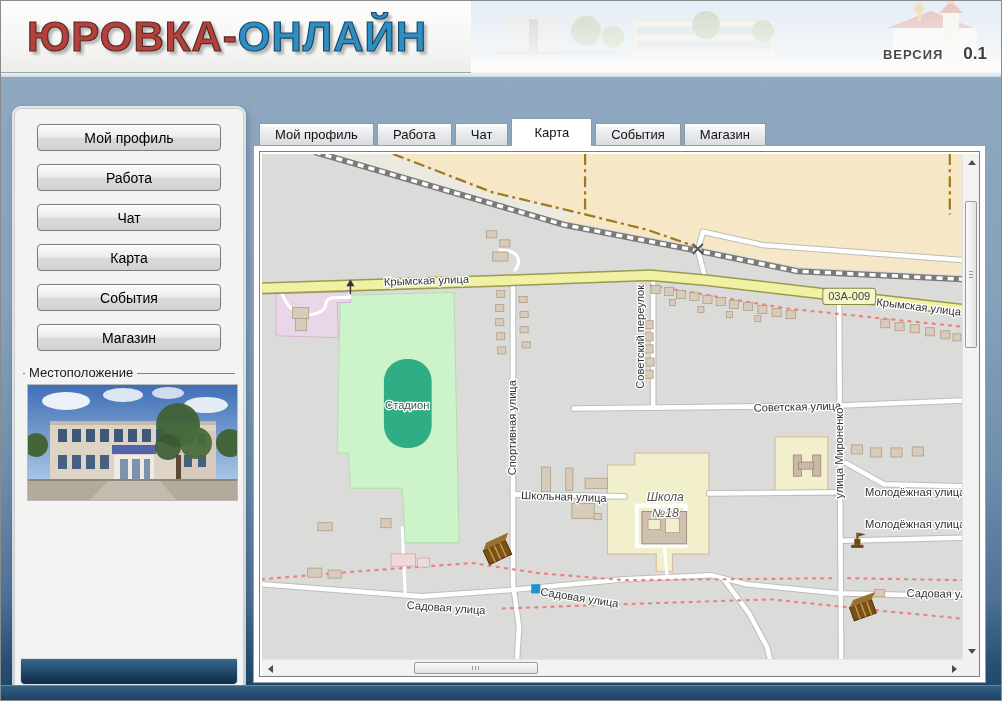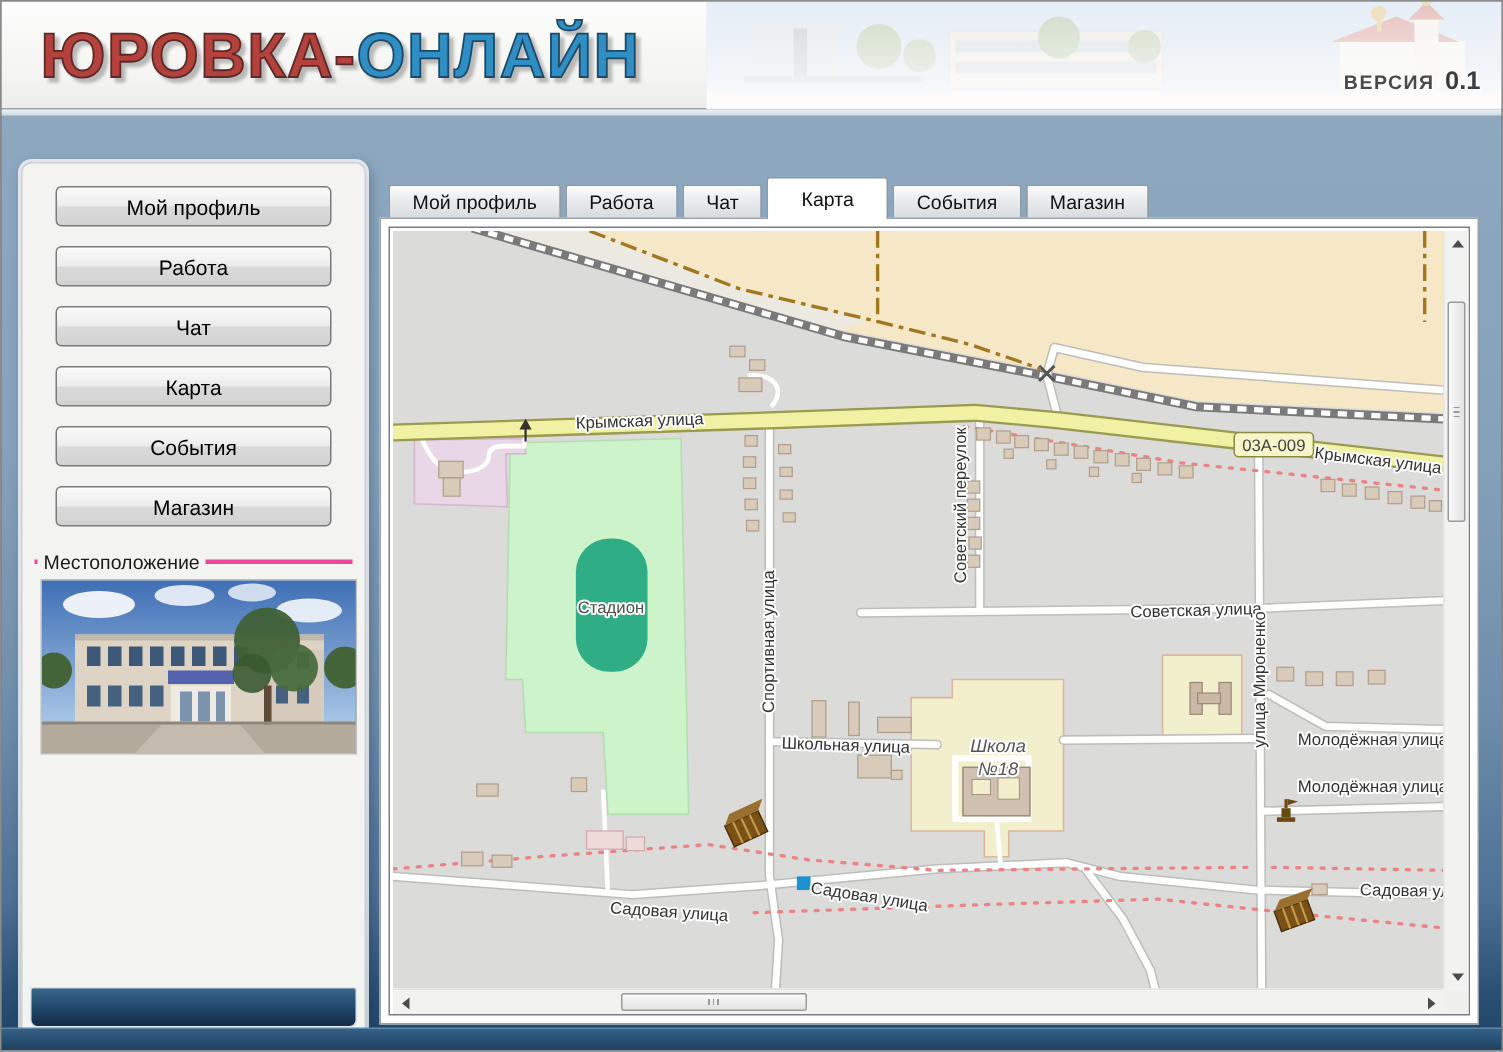--- a/index.html
+++ b/index.html
@@ -11,35 +11,35 @@
   
   .header{ position:absolute; left:0; top:0; width:1000px; height:72px;
     background:linear-gradient(180deg,#fdfdfd,#f4f4f2 70%,#ececea); border-bottom:1px solid #9aa4ac; }
   .header-strip{ position:absolute; left:0; top:72px; width:1000px; height:4px;
     background:linear-gradient(180deg,#eef2f6,#cdd8e2); }
   .app-title{ position:absolute; left:26px; top:12px; font-size:42px; font-weight:bold;
     letter-spacing:1px; white-space:nowrap;
     filter:drop-shadow(3px 3px 1px rgba(110,110,110,0.45)); }
   .t-red{ color:#b5413c; -webkit-text-stroke:1.2px #5a2a28; }
   .t-blue{ color:#2f8fc5; -webkit-text-stroke:1.2px #1c4a66; }
-  .version{ position:absolute; right:14px; top:42px; display:flex; align-items:flex-end; gap:7px;
+  .version{ position:absolute; right:14px; top:42px; display:flex; align-items:flex-end; gap:20px;
     text-shadow:0 0 3px #fff,0 0 3px #fff,1px 1px 0 #fff; }
   .version .vlabel{ font-size:13px; font-weight:bold; color:#4a4a4a; letter-spacing:1px; padding-bottom:3px;}
   .version .vnum{ font-size:17px; font-weight:bold; color:#3d3d3d; line-height:22px;}
 
   
   .sidebar{ position:absolute; left:13px; top:107px; width:230px; height:583px;
     background:#f3f3f1; border:1px solid #cfcfcf; border-radius:7px;
     box-shadow:0 0 0 2px rgba(255,255,255,0.75), 2px 3px 9px rgba(15,35,55,0.4); }
   .side-btn{ display:block; width:184px; height:27px; margin:13px auto 0; cursor:pointer;
     border:1px solid #7a7a7a; border-radius:4px; font-size:14px; color:#000;
     background:linear-gradient(180deg,#fbfbfb,#ececec 48%,#dadada 52%,#d2d2d2);
     box-shadow:inset 0 1px 0 #fff; font-family:"Liberation Sans",sans-serif; }
   .side-btn:first-child{ margin-top:15px; }
-  .loc-group{ margin:22px 8px 0; border-top:3px solid #ec4899; position:relative; padding-top:10px; }
+  .loc-group{ margin:22px 8px 0; border-top:1px solid #ec4899; position:relative; padding-top:10px; }
   .loc-label{ position:absolute; top:-9px; left:2px; background:#f3f3f1; padding:0 4px;
     font-size:13px; color:#1a1a1a; }
   .loc-photo{ display:block; margin:0 0 0 4px; border:1px solid #bbb; }
   .side-footer{ position:absolute; left:5px; right:5px; bottom:5px; height:27px;
     border:1px solid rgba(255,255,255,0.85); border-radius:2px 2px 5px 5px;
     background:linear-gradient(180deg,#3a688d,#1d4263 60%,#122c47); }
 
   
   .main{ position:absolute; left:252px; top:116px; width:733px; height:566px; }
   .tabs{ display:flex; align-items:flex-end; height:28px; padding-left:6px; position:relative; z-index:2;}

